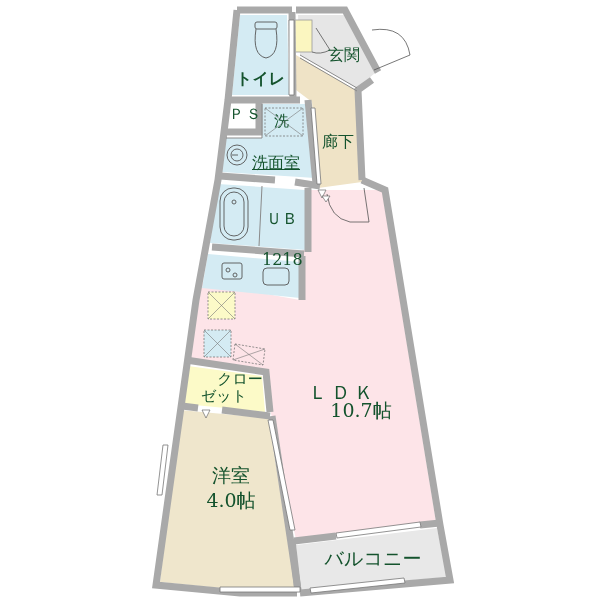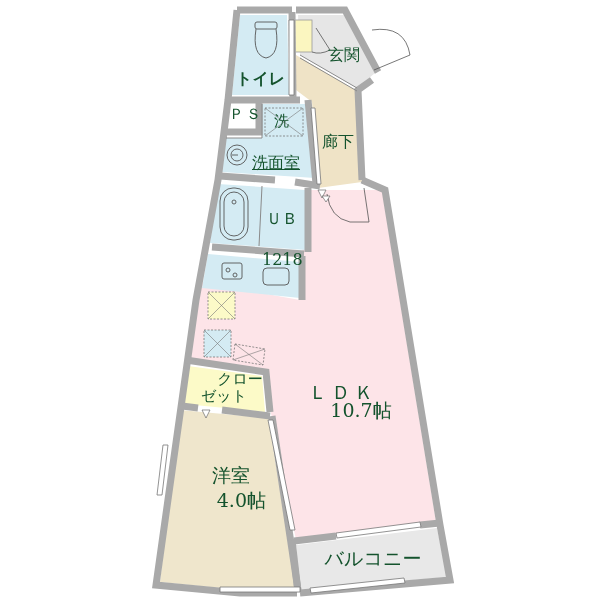--- a/index.html
+++ b/index.html
@@ -165,14 +165,14 @@
 <div class="lbl lbl-md" style="left:252px; top:154px;text-decoration:underline;">洗面室</div>
 <div class="lbl lbl-md" style="left:328px; top:46px;">玄関</div>
 <div class="lbl lbl-md" style="left:322px; top:133px;">廊下</div>
 <div class="lbl lbl-md" style="left:262px; top:210px; width:40px;">ＵＢ</div>
 <div class="lbl lbl-md" style="left:262px; top:230px; width:40px;margin-top:21px;">1218</div>
 <div class="lbl lbl-lg" style="left:308px; top:376px; width:70px; letter-spacing:4px;margin-top:6px;">ＬＤＫ</div>
 <div class="lbl lbl-lg" style="left:312px; top:400px; width:70px;margin-left:14px;">10.7帖</div>
 <div class="lbl lbl-sm" style="left:212px; top:371px; width:56px;">クロー</div>
 <div class="lbl lbl-sm" style="left:196px; top:388px; width:56px;">ゼット</div>
 <div class="lbl lbl-lg" style="left:196px; top:465px; width:70px;">洋室</div>
-<div class="lbl lbl-lg" style="left:196px; top:490px; width:70px;text-align:right;">4.0帖</div>
+<div class="lbl lbl-lg" style="left:196px; top:490px; width:70px;">4.0帖</div>
 <div class="lbl lbl-lg" style="left:318px; top:548px; width:110px;">バルコニー</div>
 
 </body></html>

